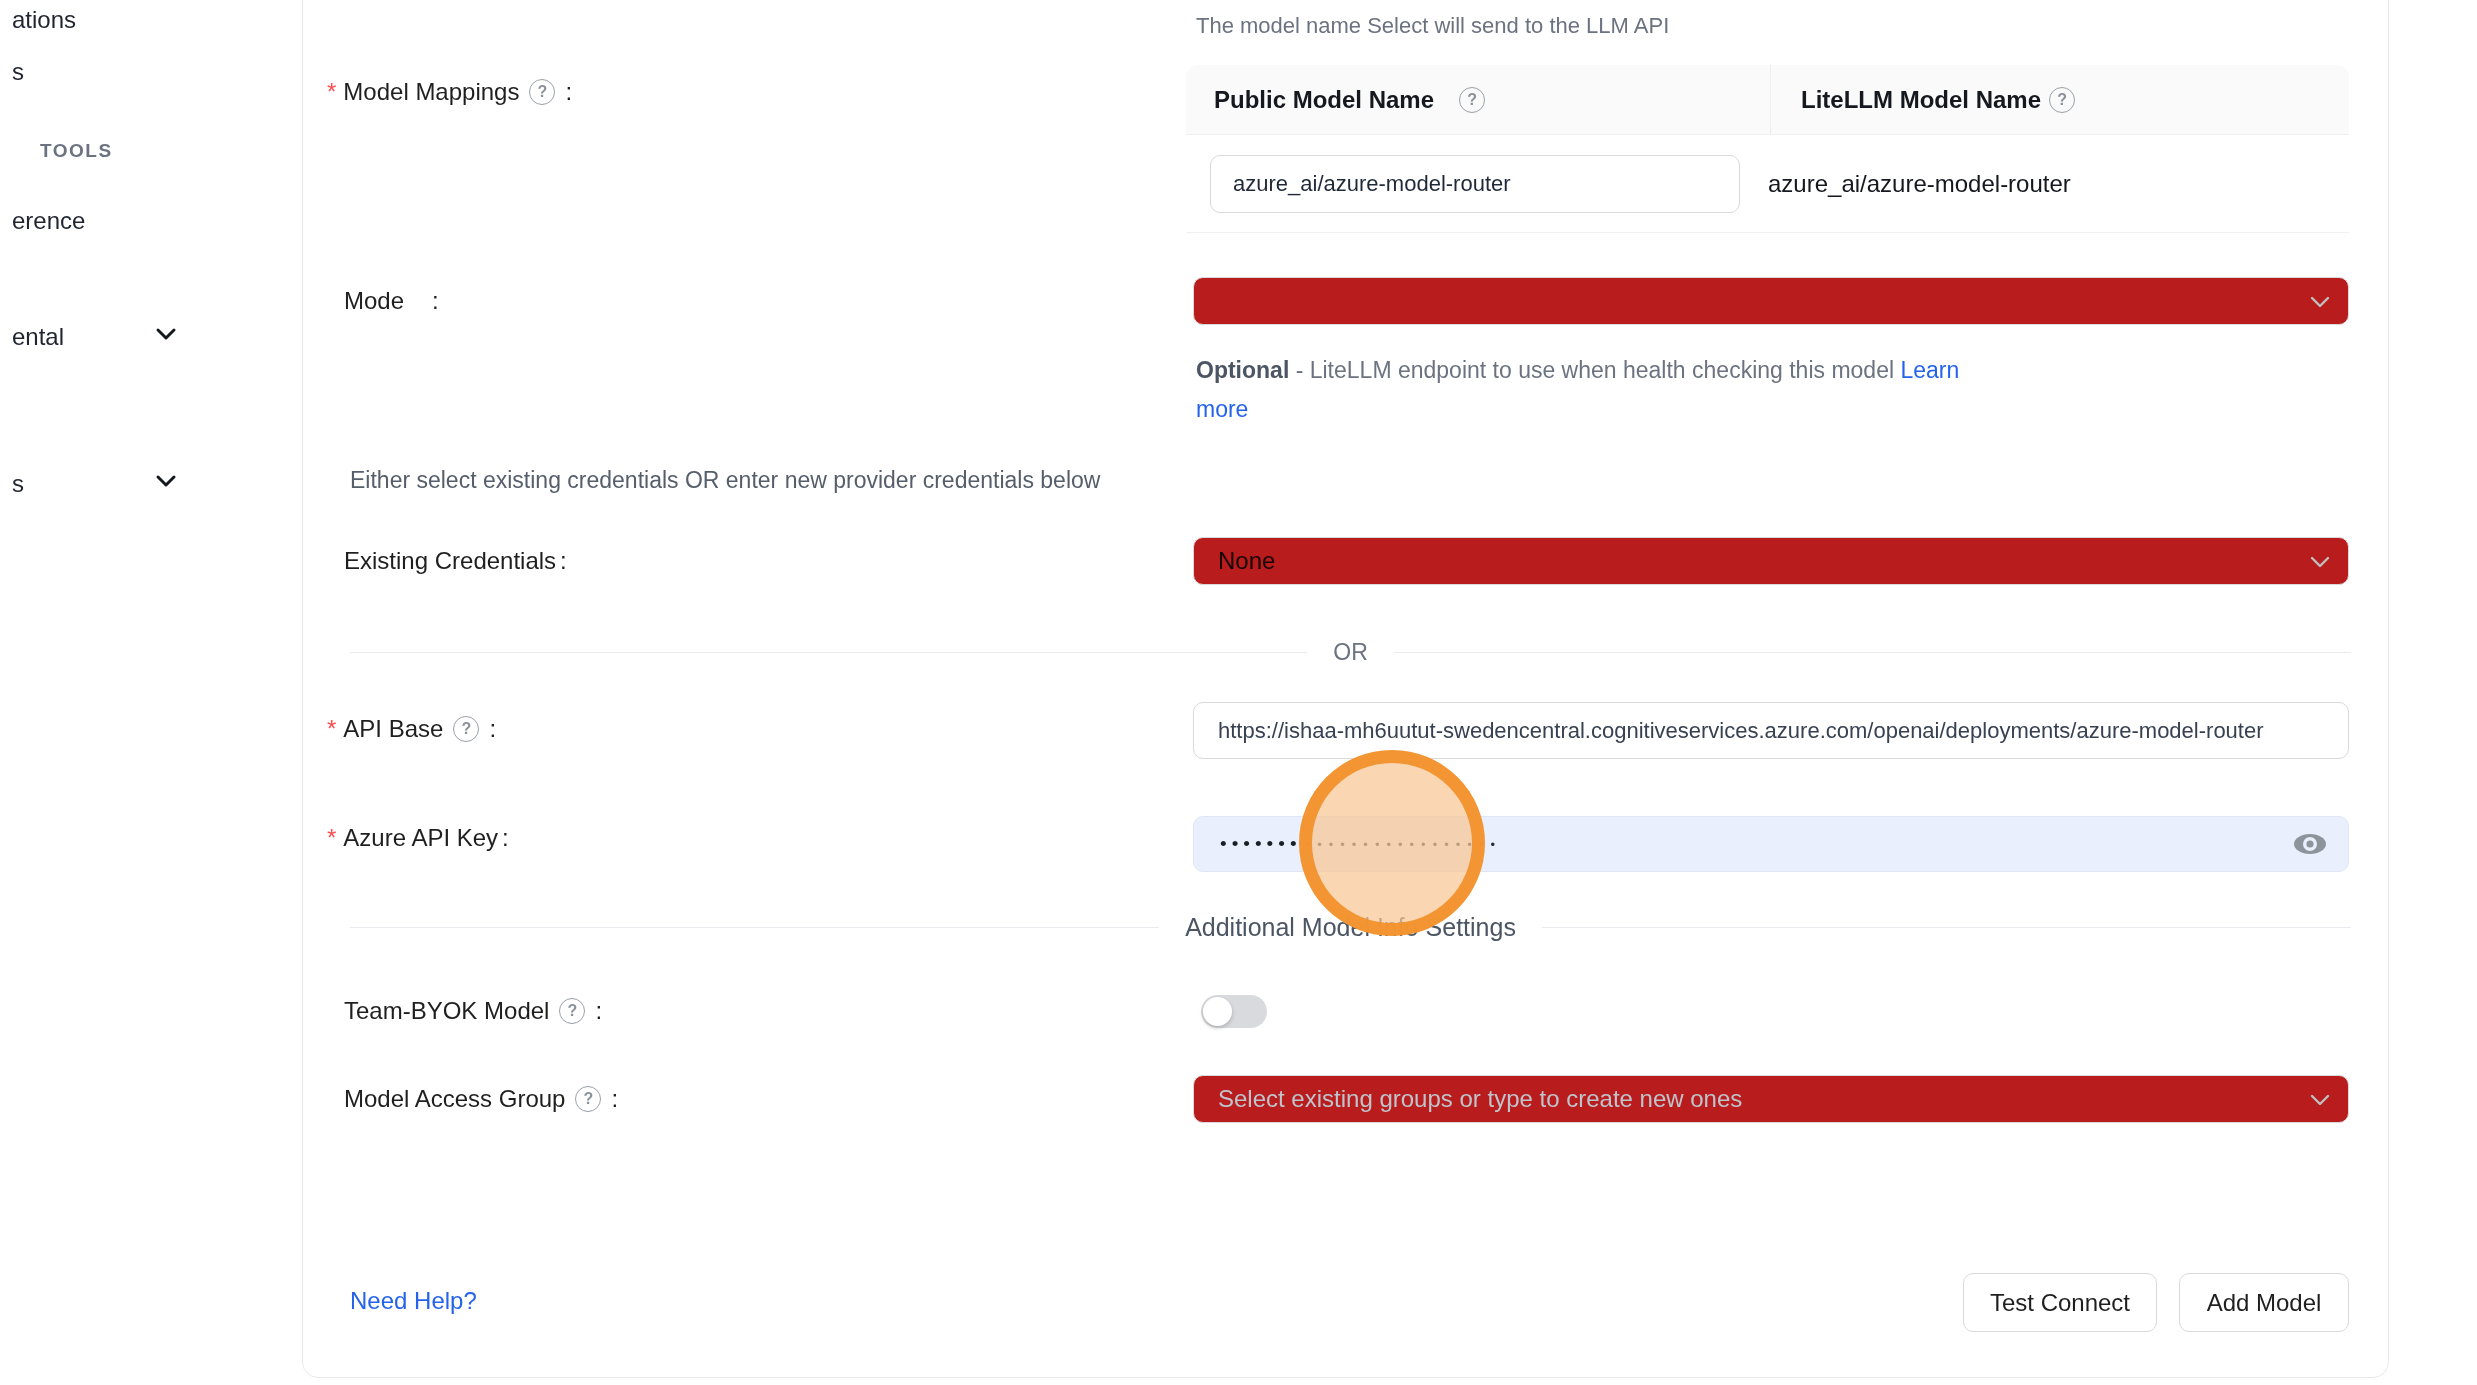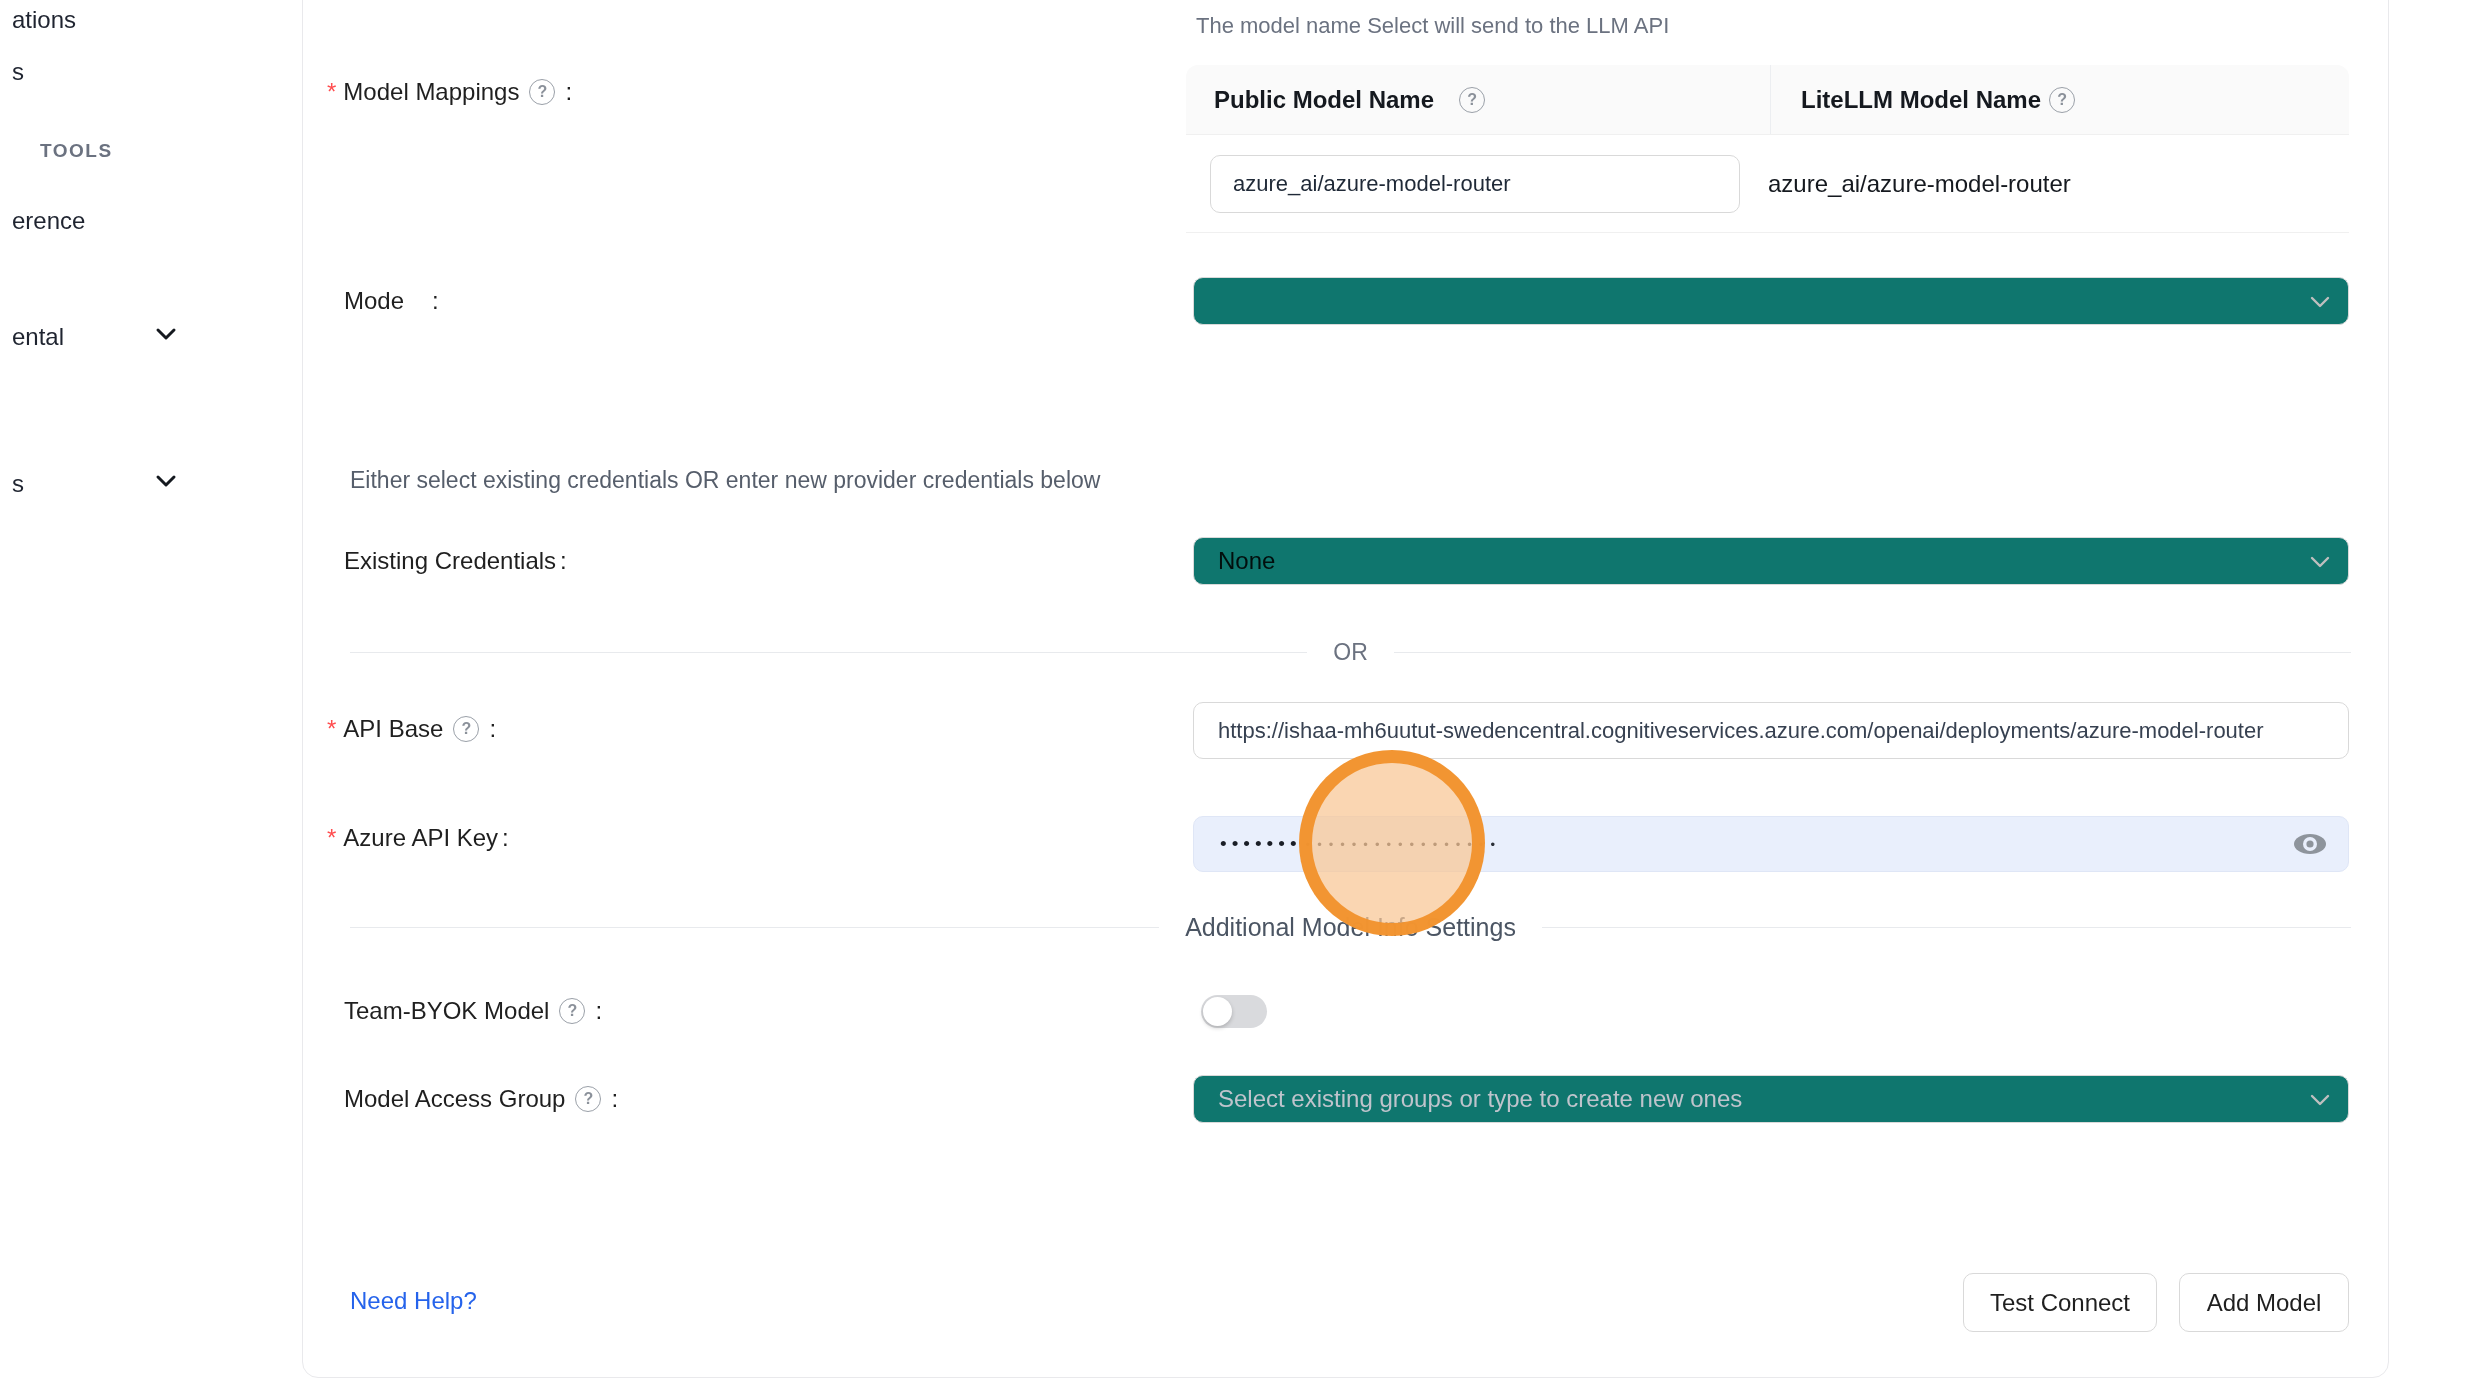--- a/index.html
+++ b/index.html
@@ -35,21 +35,21 @@
   .mm-th1 { width:552px; padding-left:28px;gap:17px; }
   .mm-th2 { flex:1; padding-left:30px; border-left:1px solid #eceef1; align-self:stretch;margin-left:32px; }
   .mm-row { display:flex; height:98px; border-bottom:1px solid #f0f0f0; align-items:center; }
   .mm-cell1 { width:552px; padding-left:24px; }
   .mm-cell2 { flex:1; padding-left:30px; font-size:24px; color:#15191f; }
   .mm-input { width:530px; height:58px; border:1px solid #d9d9d9; border-radius:10px;
               padding:0 22px; font-size:22px; color:#1f2937; background:#fff; outline:none;
               font-family:"Liberation Sans", sans-serif; }
 
   
-  .select { position:absolute; left:890px; width:1156px; height:48px; background:#0f766e;
+  .select { position:absolute; left:890px; width:1156px; height:48px; background:#b91c1c;
             border:1px solid #d9d9d9; border-radius:10px; display:flex; align-items:center;
             padding:0 52px 0 24px; font-size:24px; color:rgba(0,0,0,0.88); }
   .select .placeholder { color:#bfc4cc; }
   .sel-chevron { position:absolute; right:18px; top:50%; margin-top:-5px; width:20px; height:12px; }
   .text-input { position:absolute; left:890px; width:1156px; height:57px; border:1px solid #d9d9d9;
                 border-radius:10px; padding:0 24px; font-size:22px; color:#374151; background:#fff;
                 outline:none; font-family:"Liberation Sans", sans-serif; white-space:nowrap; overflow:hidden; }
 
   .opt-hint { position:absolute; left:893px; top:372px; width:815px; font-size:23px;
               line-height:39px; color:#6b7280; }
@@ -161,20 +161,23 @@
     <div class="field-label" style="left:41px; top:307px;gap:24px;">
       <span>Mode</span>
       <span class="colon">:</span>
     </div>
     <div class="select" style="top:298px;">
       <span></span>
       <svg class="sel-chevron" viewBox="0 0 20 12">
         <polyline points="2,2 10,10 18,2" fill="none" stroke="#bfbfbf" stroke-width="2.4" stroke-linecap="round" stroke-linejoin="round"></polyline>
       </svg>
     </div>
+    <div class="opt-hint">
+      <b>Optional</b><span> - LiteLLM endpoint to use when health checking this model </span><a class="link">Learn more</a>
+    </div>
 
     <div class="note" style="top:488px;">Either select existing credentials OR enter new provider credentials below</div>
 
     <div class="field-label" style="left:41px; top:567px;">
       <span>Existing Credentials</span>
       <span class="colon">:</span>
     </div>
     <div class="select" style="top:558px;">
       <span>None</span>
       <svg class="sel-chevron" viewBox="0 0 20 12">

